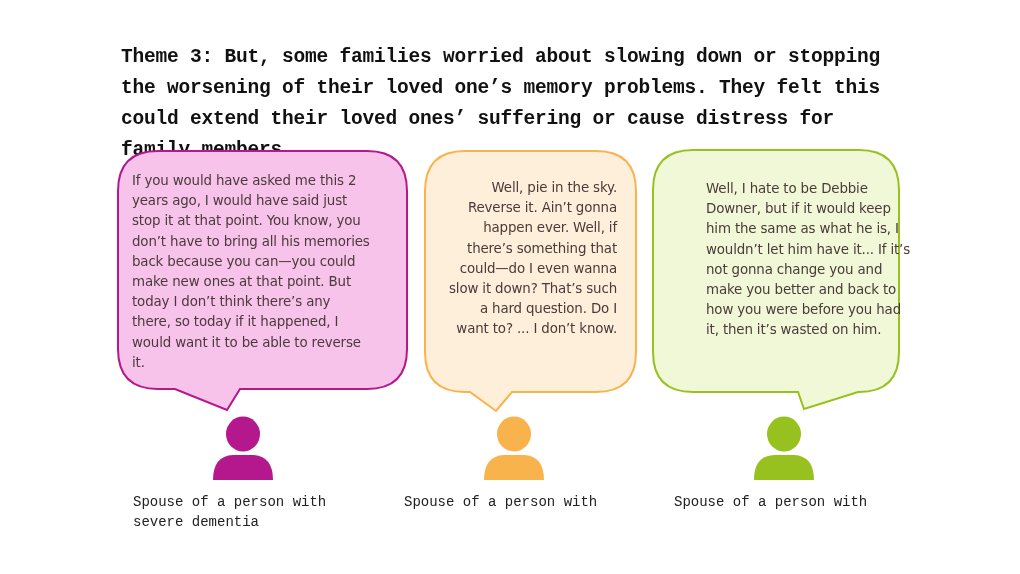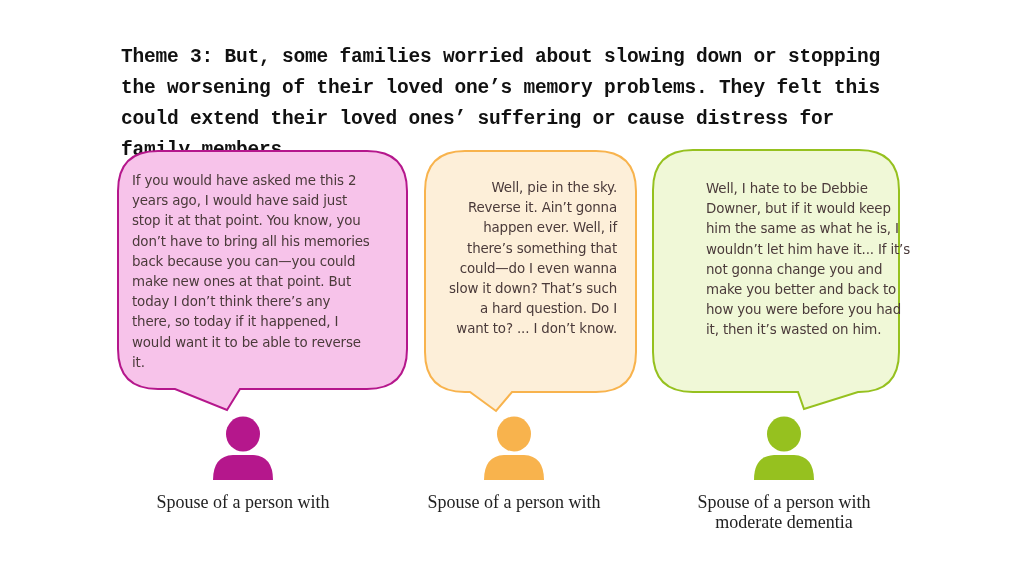--- a/index.html
+++ b/index.html
@@ -9,22 +9,22 @@
     font-family: Liberation Mono, monospace; font-weight: bold;
     font-size: 19.5px; line-height: 31px; color: #111111; letter-spacing: -0.2px;
   }
   .bubble-svg { position: absolute; left: 0; top: 0; }
   .quote {
     position: absolute; font-family: "DejaVu Sans", sans-serif;
     font-size: 13.4px; line-height: 20.2px; color: #4a3a3a; letter-spacing: -0.15px;
   }
   .person { position: absolute; }
   .caption {
-    position: absolute; text-align: center; width: 220px;
-    font-family: Liberation Serif, serif; font-size: 18px; line-height: 20px; color: #222222;
+    position: absolute; text-align: left; width: 220px;
+    font-family: Liberation Mono, monospace; font-size: 14px; line-height: 20px; color: #222222;
   }
 </style>
 </head>
 <body>
 
 <div class="title">Theme 3: But, some families worried about slowing down or stopping the worsening of their loved one’s memory problems. They felt this could extend their loved ones’ suffering or cause distress for family members.</div>
 
 <svg class="bubble-svg" width="1020" height="574">
 
   <path d="M158,151 H367 Q407,151 407,191 V349 Q407,389 367,389 H240 L227,410 L175,389 H158 Q118,389 118,349 V191 Q118,151 158,151 Z" fill="#f7c3ea" stroke="#b5178c" stroke-width="2"></path>
@@ -46,20 +46,20 @@
   <ellipse cx="32" cy="18" rx="17" ry="17.5" fill="#f8b34d"></ellipse>
   <path d="M2,64 Q2,40 22,39 H42 Q62,40 62,64 Z" fill="#f8b34d"></path>
 </svg>
 <svg class="person" style="left:752px; top:416px;" width="64" height="66" viewBox="0 0 64 66">
   <ellipse cx="32" cy="18" rx="17" ry="17.5" fill="#96c11f"></ellipse>
   <path d="M2,64 Q2,40 22,39 H42 Q62,40 62,64 Z" fill="#96c11f"></path>
 </svg>
 
 <div class="caption" style="left:133px; top:492px;">
   <div>Spouse of a person with</div>
+  <div>severe dementia</div>
 </div>
 <div class="caption" style="left:404px; top:492px;">
   <div>Spouse of a person with</div>
 </div>
 <div class="caption" style="left:674px; top:492px;">
   <div>Spouse of a person with</div>
-  <div>moderate dementia</div>
 </div>
 
 </body></html>

